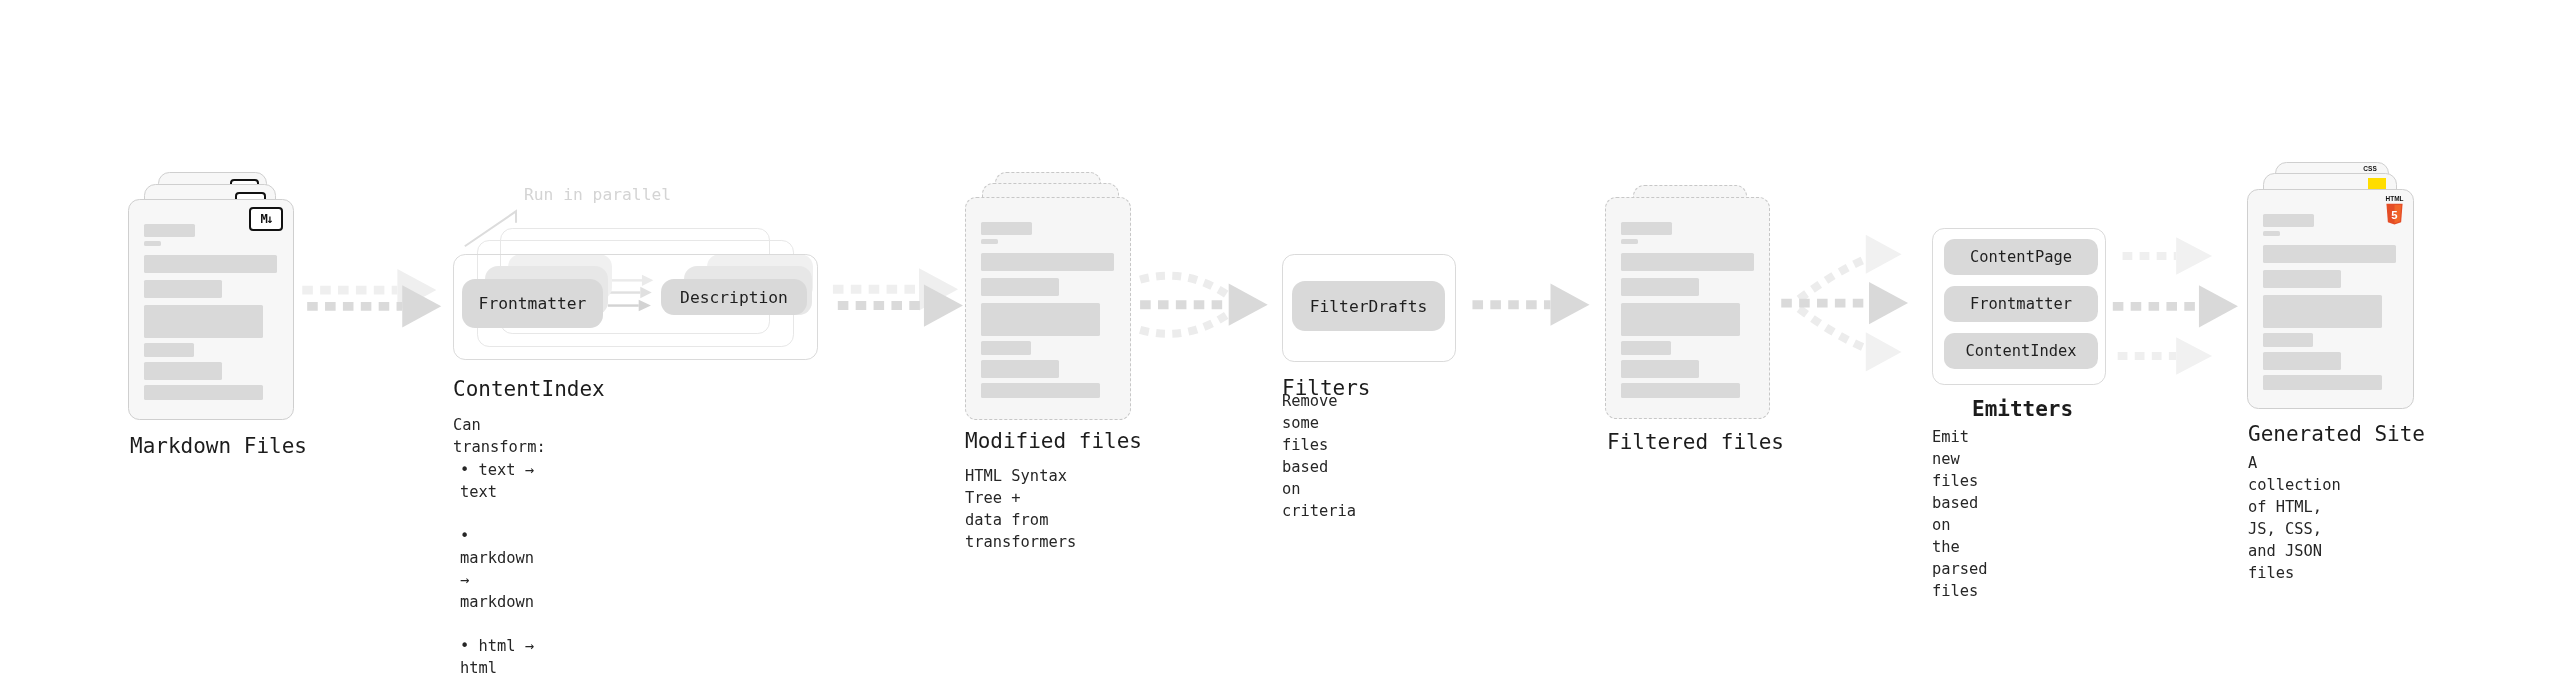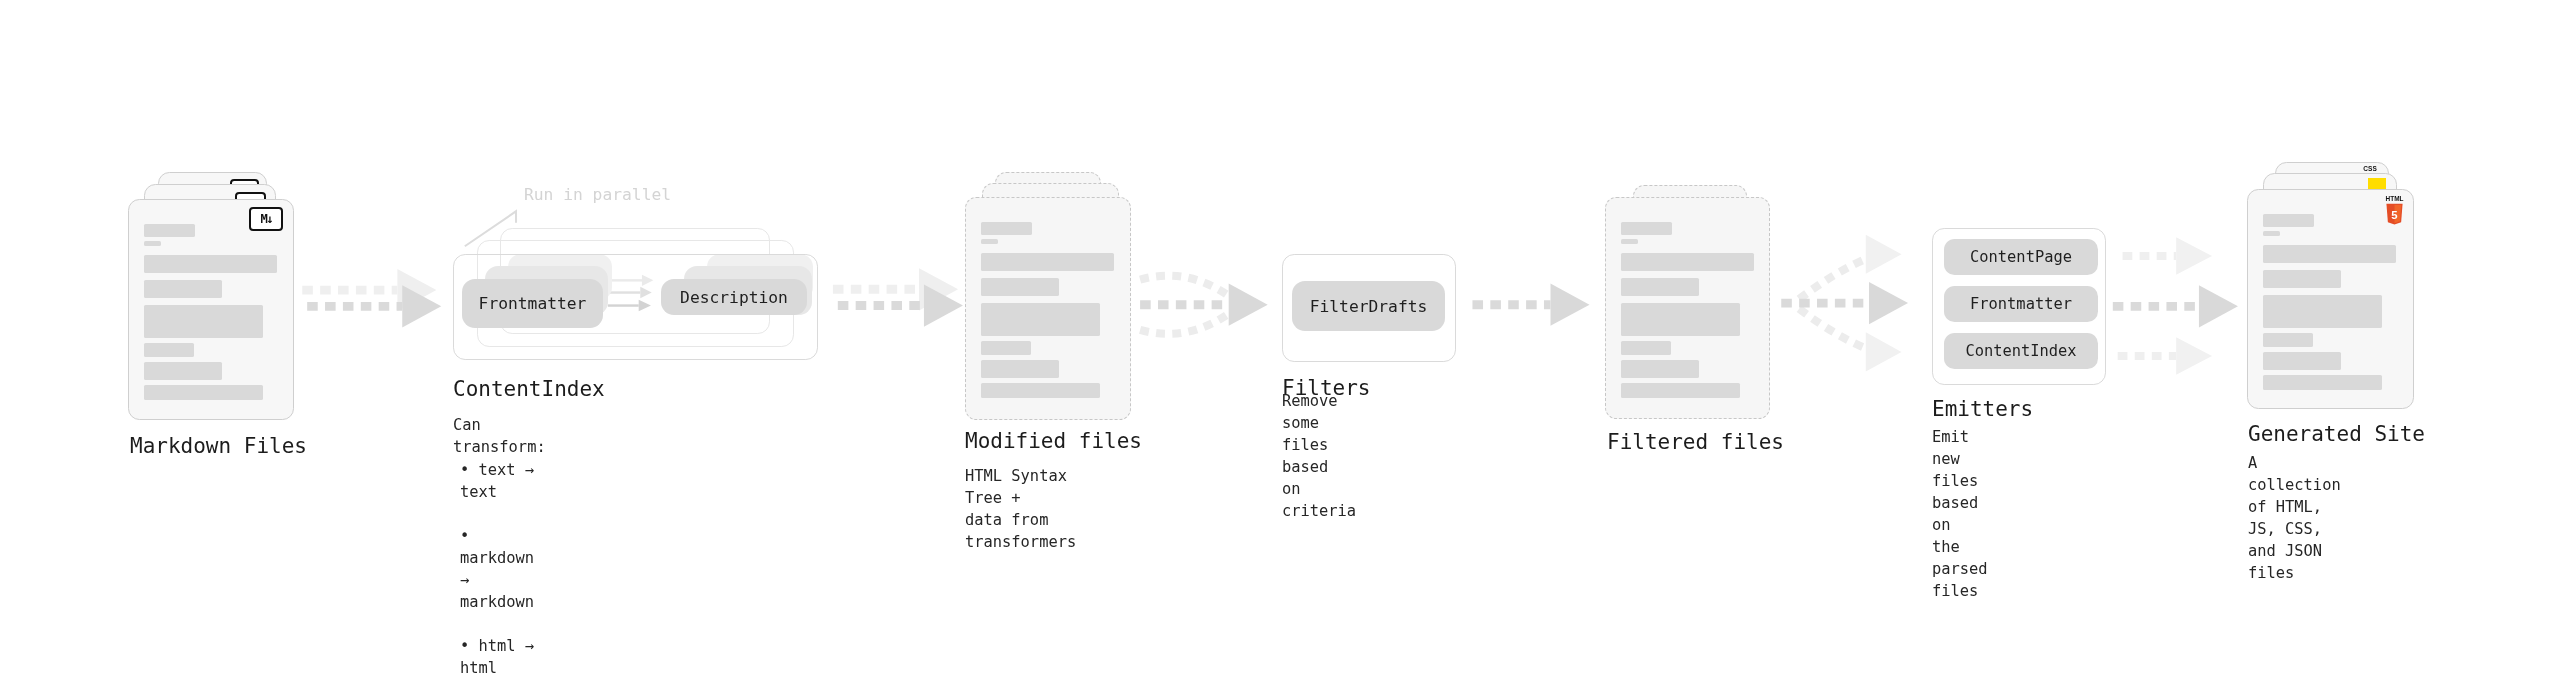--- a/index.html
+++ b/index.html
@@ -205,21 +205,21 @@
     <div class="frame" style="left:1932px;top:228px;width:174px;height:157px;border-color:#dadada;"></div>
     <div class="node" style="left:1944px;top:239px;width:154px;height:36px;border-radius:10.6px;font-size:15.4px;">
         <span>ContentPage</span>
       </div>
     <div class="node" style="left:1944px;top:286px;width:154px;height:36px;border-radius:10.6px;font-size:15.4px;">
         <span>Frontmatter</span>
       </div>
     <div class="node" style="left:1944px;top:333px;width:154px;height:36px;border-radius:10.6px;font-size:15.4px;">
         <span>ContentIndex</span>
       </div>
-    <div class="title" style="left:1932px;top:397px;">Emitters</div>
+    <div class="title" style="left:1972px;top:397px;font-weight:bold;">Emitters</div>
     <div class="caption" style="left:1932px;top:426px;">Emit new files based on
 the parsed files</div>
   </div>
 
   <div class="abs stage" style="left:0;top:0;">
     <div class="doc" style="left:2275px;top:162px;width:114px;">
       <div class="css-icon">
         <span>CSS</span>
         <div class="css-underline" style="background:#2965F1;"></div>
       </div>

